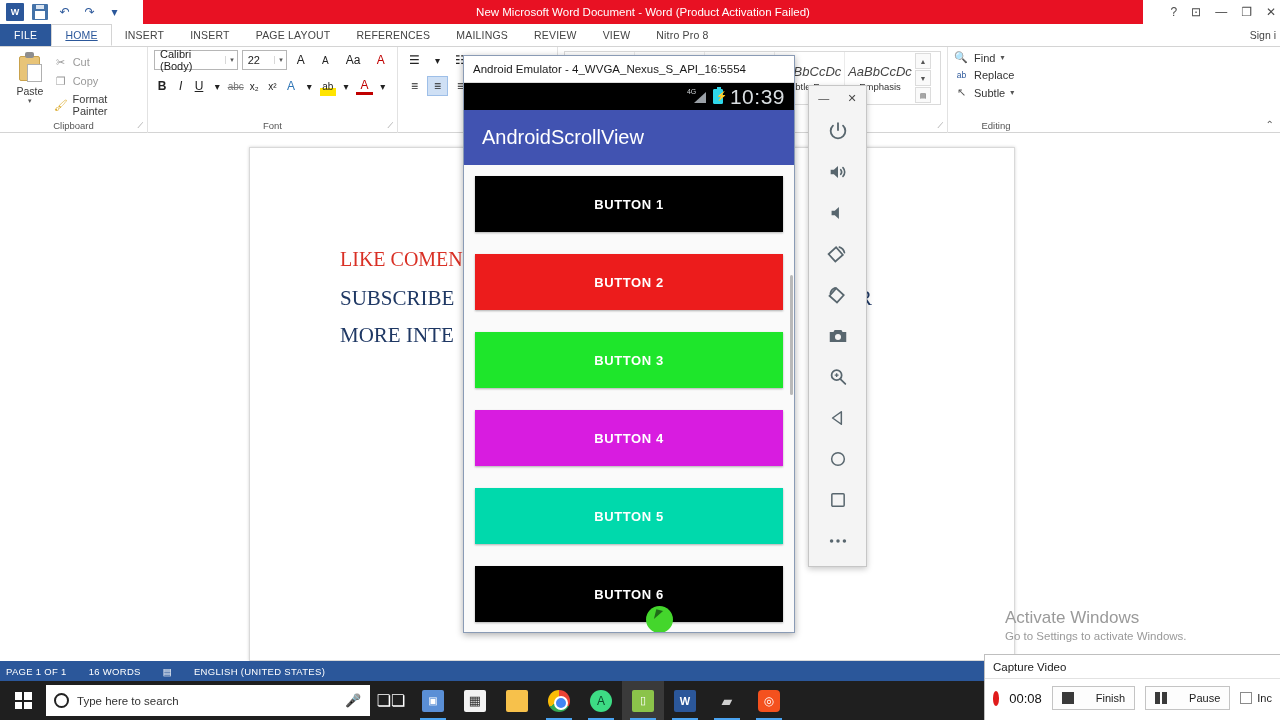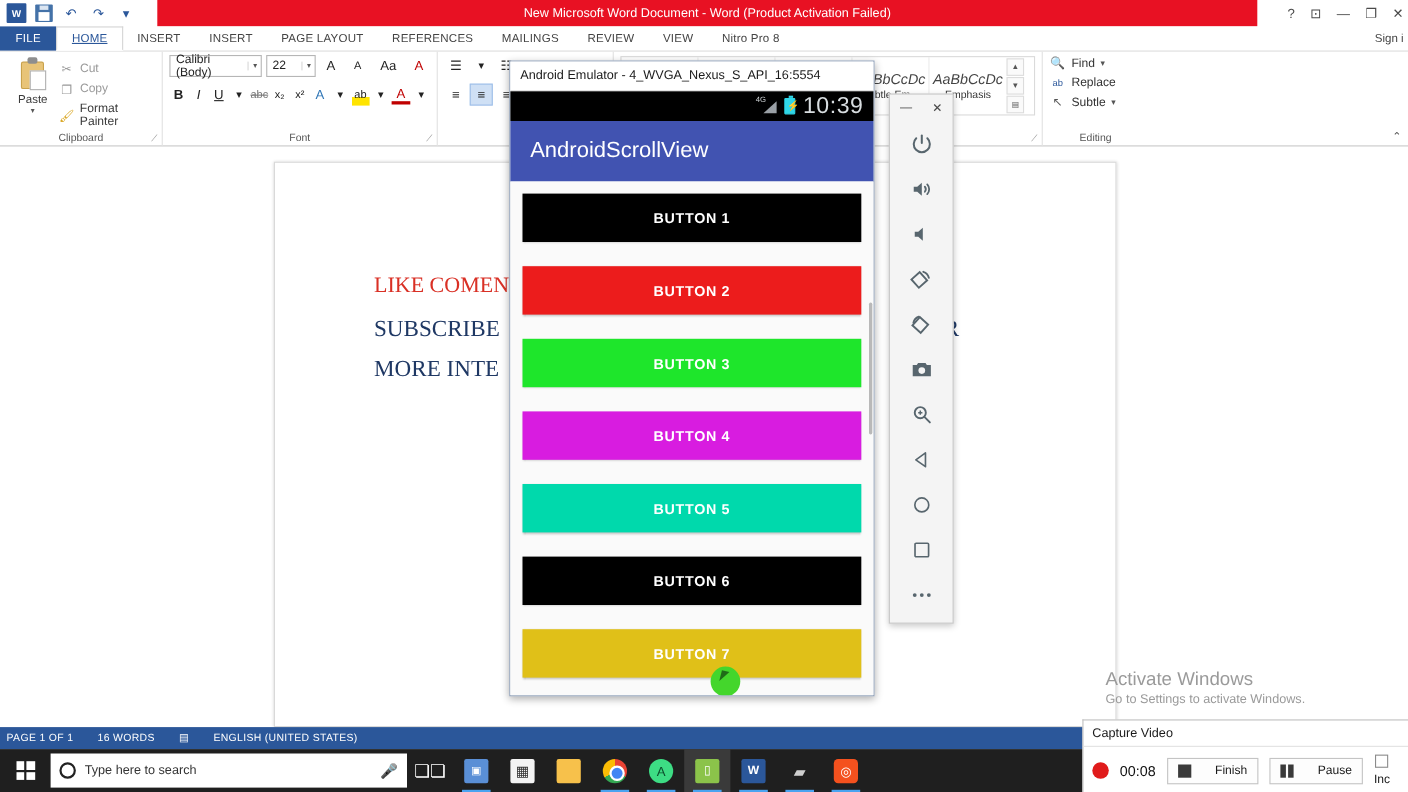--- a/index.html
+++ b/index.html
@@ -193,21 +193,21 @@
   .cap-body { display: flex; align-items: center; gap: 10px; padding: 7px 8px 0 8px; }
   .rec-dot { width: 15px; height: 15px; border-radius: 50%; background: #e01b1b; }
   .cap-time { font-size: 13px; color: #111; }
   .cap-btn {
     display: flex; align-items: center; gap: 22px; border: 1px solid #c4c4c4;
     padding: 5px 9px; font-size: 11px; color: #1a1a1a; background: #fdfdfd;
   }
   .sq { width: 12px; height: 12px; background: #3a3a3a; }
   .pp { width: 12px; height: 12px; display:flex; gap:2px; }
   .pp i { flex: 1; background: #3a3a3a; display:block; }
-  .cap-check { display:flex; align-items:center; gap:5px; font-size: 11px; color:#1a1a1a;flex-direction:column; }
+  .cap-check { display:flex; align-items:center; gap:5px; font-size: 11px; color:#1a1a1a; }
   .chk { width: 12px; height: 12px; border: 1px solid #8b8b8b; background: #fff; }
 
   
   .emu {
     position: absolute; left: 463px; top: 55px; width: 332px; height: 578px;
     background: #ffffff; border: 1px solid #8a9bb5;
     box-shadow: 0 2px 7px rgba(0,0,0,.32);
   }
   .emu-title {
     height: 27px; background: #ffffff; border-bottom: 1px solid #dcdcdc;
@@ -226,21 +226,21 @@
   .clock { color: #d8dde0; font-size: 21px; letter-spacing: .5px; }
   .emu-appbar {
     height: 55px; background: #4153b1; display: flex; align-items: center;
     padding-left: 18px; color: #ffffff; font-size: 20px;
   }
   .emu-content {
     position: relative; height: 467px; background: #fafafa; overflow: hidden;
     padding: 11px 11px 0 11px;
   }
   .abtn {
-    height: 44px; display: flex; align-items: center; justify-content: center;
+    height: 56px; display: flex; align-items: center; justify-content: center;
     color: #ffffff; font-size: 13px; font-weight: bold; letter-spacing: .6px;
     margin-bottom: 22px; box-shadow: 0 1px 2px rgba(0,0,0,.3);
   }
   .cursor-dot {
     position: absolute; left: 182px; top: 441px; width: 27px; height: 27px;
     border-radius: 50%; background: #44d62c;
   }
   .cursor-dot .arrow {
     position: absolute; left: 9px; top: 4px; width: 0; height: 0;
     border-left: 7px solid #1f6b18; border-bottom: 10px solid transparent; transform: rotate(14deg);

